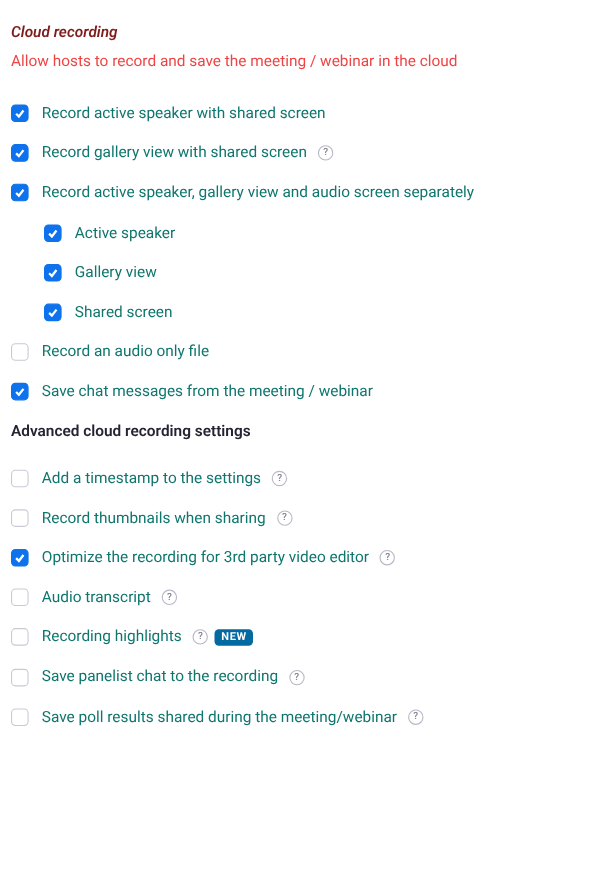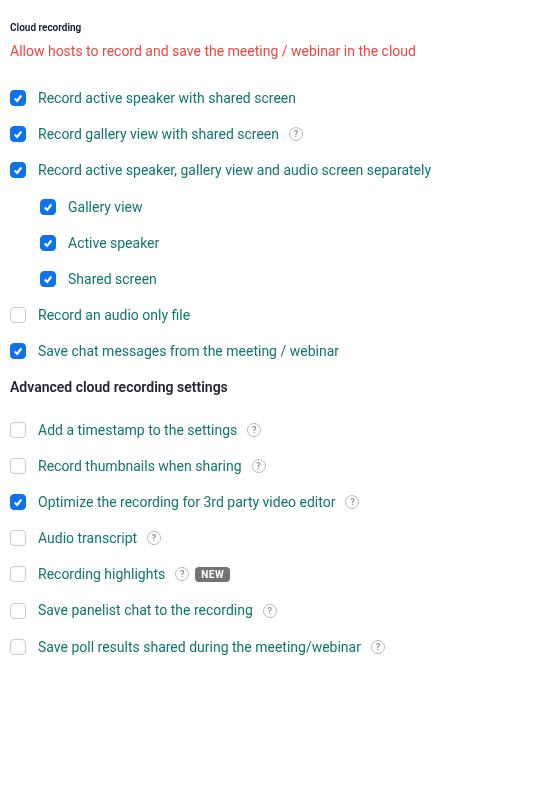--- a/index.html
+++ b/index.html
@@ -6,23 +6,24 @@
     body {
       font-family: -apple-system, BlinkMacSystemFont, "Segoe UI", Roboto, Helvetica, Arial, sans-serif;
       font-size: 14px;
       color: #232333;
       background: #fff;
       width: 560px;
       padding: 22px 10px 30px 10px;
     }
     .section-title {
       font-weight: 600;
-      color: #0f172a;
+      color: #7f1d1d;
       margin-bottom: 10px;
-      font-size: 10px;
+      font-size: 14px;
+      font-style: italic;
     }
     .section-desc {
       color: #ef4444;
       font-size: 14px;
       margin-bottom: 30px;
     }
     .second-section-title {
       font-weight: 600;
       color: #232333;
       font-size: 14px;
@@ -85,21 +86,21 @@
       align-items: center;
       justify-content: center;
       font-size: 9px;
       color: #8b8b9c;
       margin-left: 10px;
       cursor: pointer;
       flex: 0 0 14px;
       font-weight: 600;
     }
     .new-badge {
-      background: #737373;
+      background: #0369a1;
       color: #fff;
       font-size: 10px;
       font-weight: 700;
       padding: 2px 6px;
       border-radius: 4px;
       margin-left: 6px;
       letter-spacing: 0.5px;
     }
   </style>
 </head>
@@ -135,36 +136,36 @@
       <span class="option-label">Record active speaker, gallery view and audio screen separately</span>
     </div>
   </div>
 <div id="subgroup" class="sub-options">
     <div class="option-row">
       <div class="checkbox checked">
         <svg viewBox="0 0 12 12">
           <polyline points="2,6.5 5,9.5 10,3"></polyline>
         </svg>
       </div>
+      <span class="option-label">Active speaker</span>
+    </div>
+    <div class="option-row">
+      <div class="checkbox checked">
+        <svg viewBox="0 0 12 12">
+          <polyline points="2,6.5 5,9.5 10,3"></polyline>
+        </svg>
+      </div>
       <span class="option-label">Gallery view</span>
     </div>
     <div class="option-row">
       <div class="checkbox checked">
         <svg viewBox="0 0 12 12">
           <polyline points="2,6.5 5,9.5 10,3"></polyline>
         </svg>
       </div>
-      <span class="option-label">Active speaker</span>
-    </div>
-    <div class="option-row">
-      <div class="checkbox checked">
-        <svg viewBox="0 0 12 12">
-          <polyline points="2,6.5 5,9.5 10,3"></polyline>
-        </svg>
-      </div>
       <span class="option-label">Shared screen</span>
     </div>
   </div>
 <div id="group1b">
     <div class="option-row">
       <div class="checkbox unchecked"></div>
       <span class="option-label">Record an audio only file</span>
     </div>
     <div class="option-row">
       <div class="checkbox checked">

